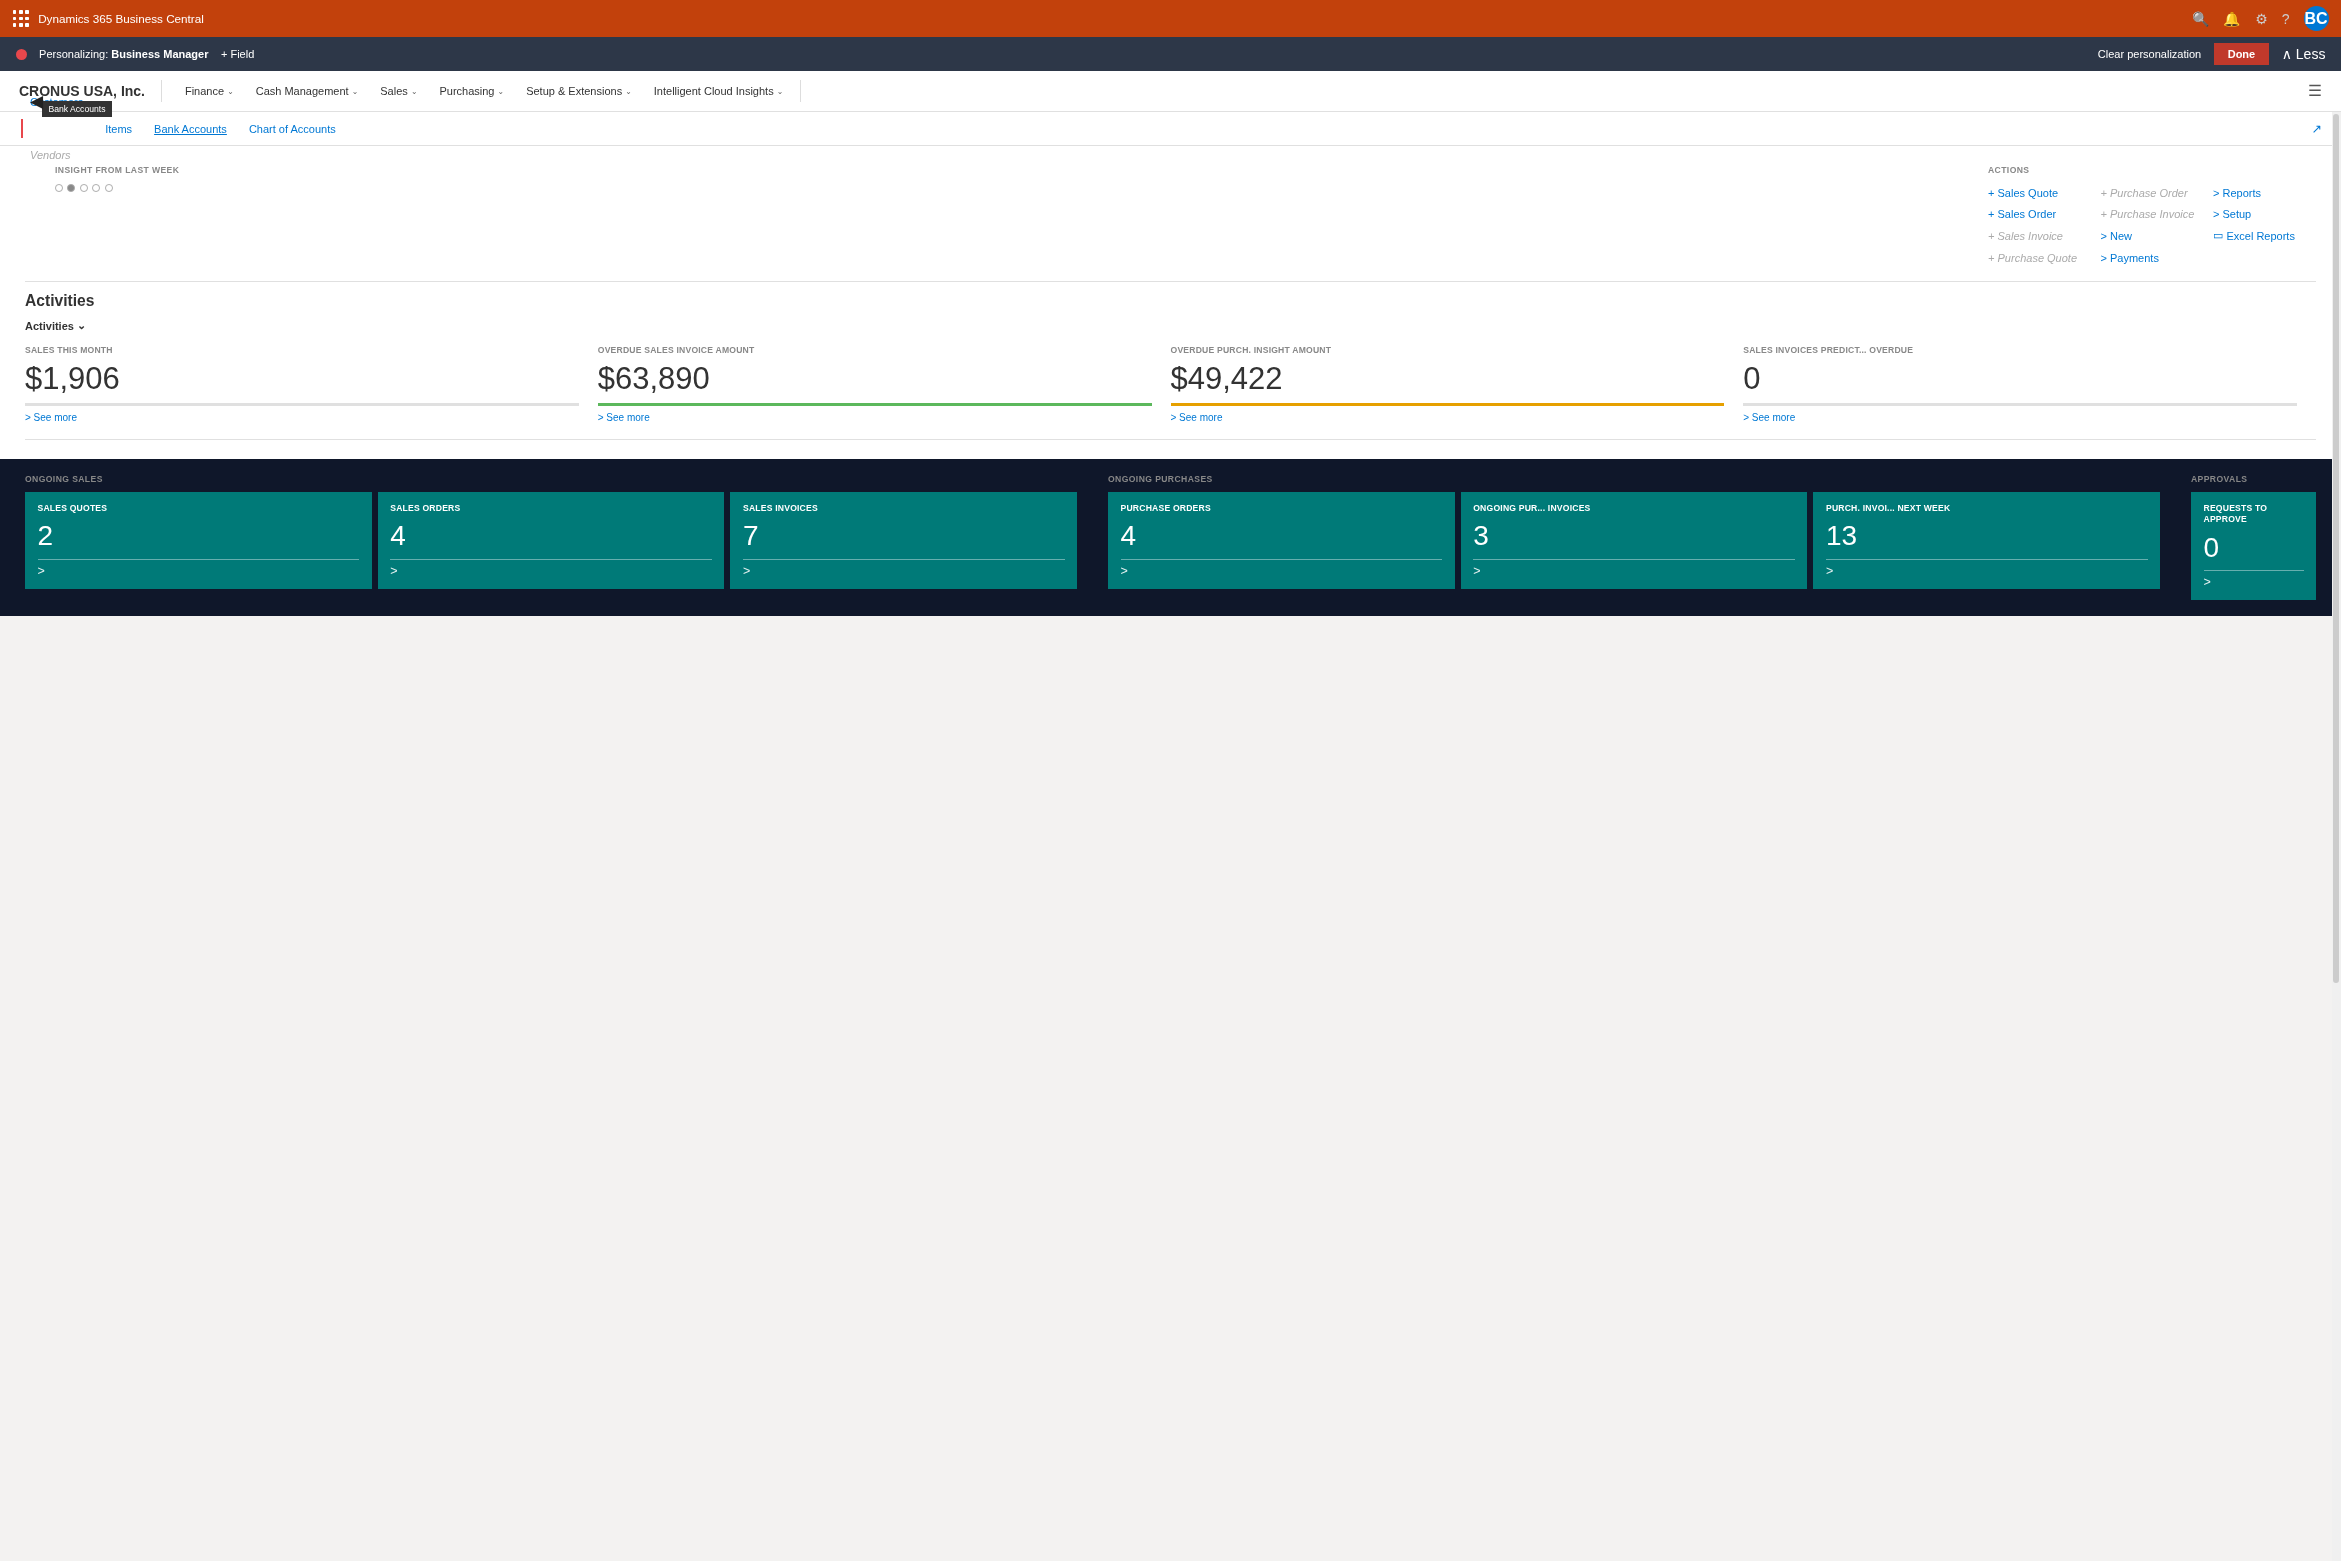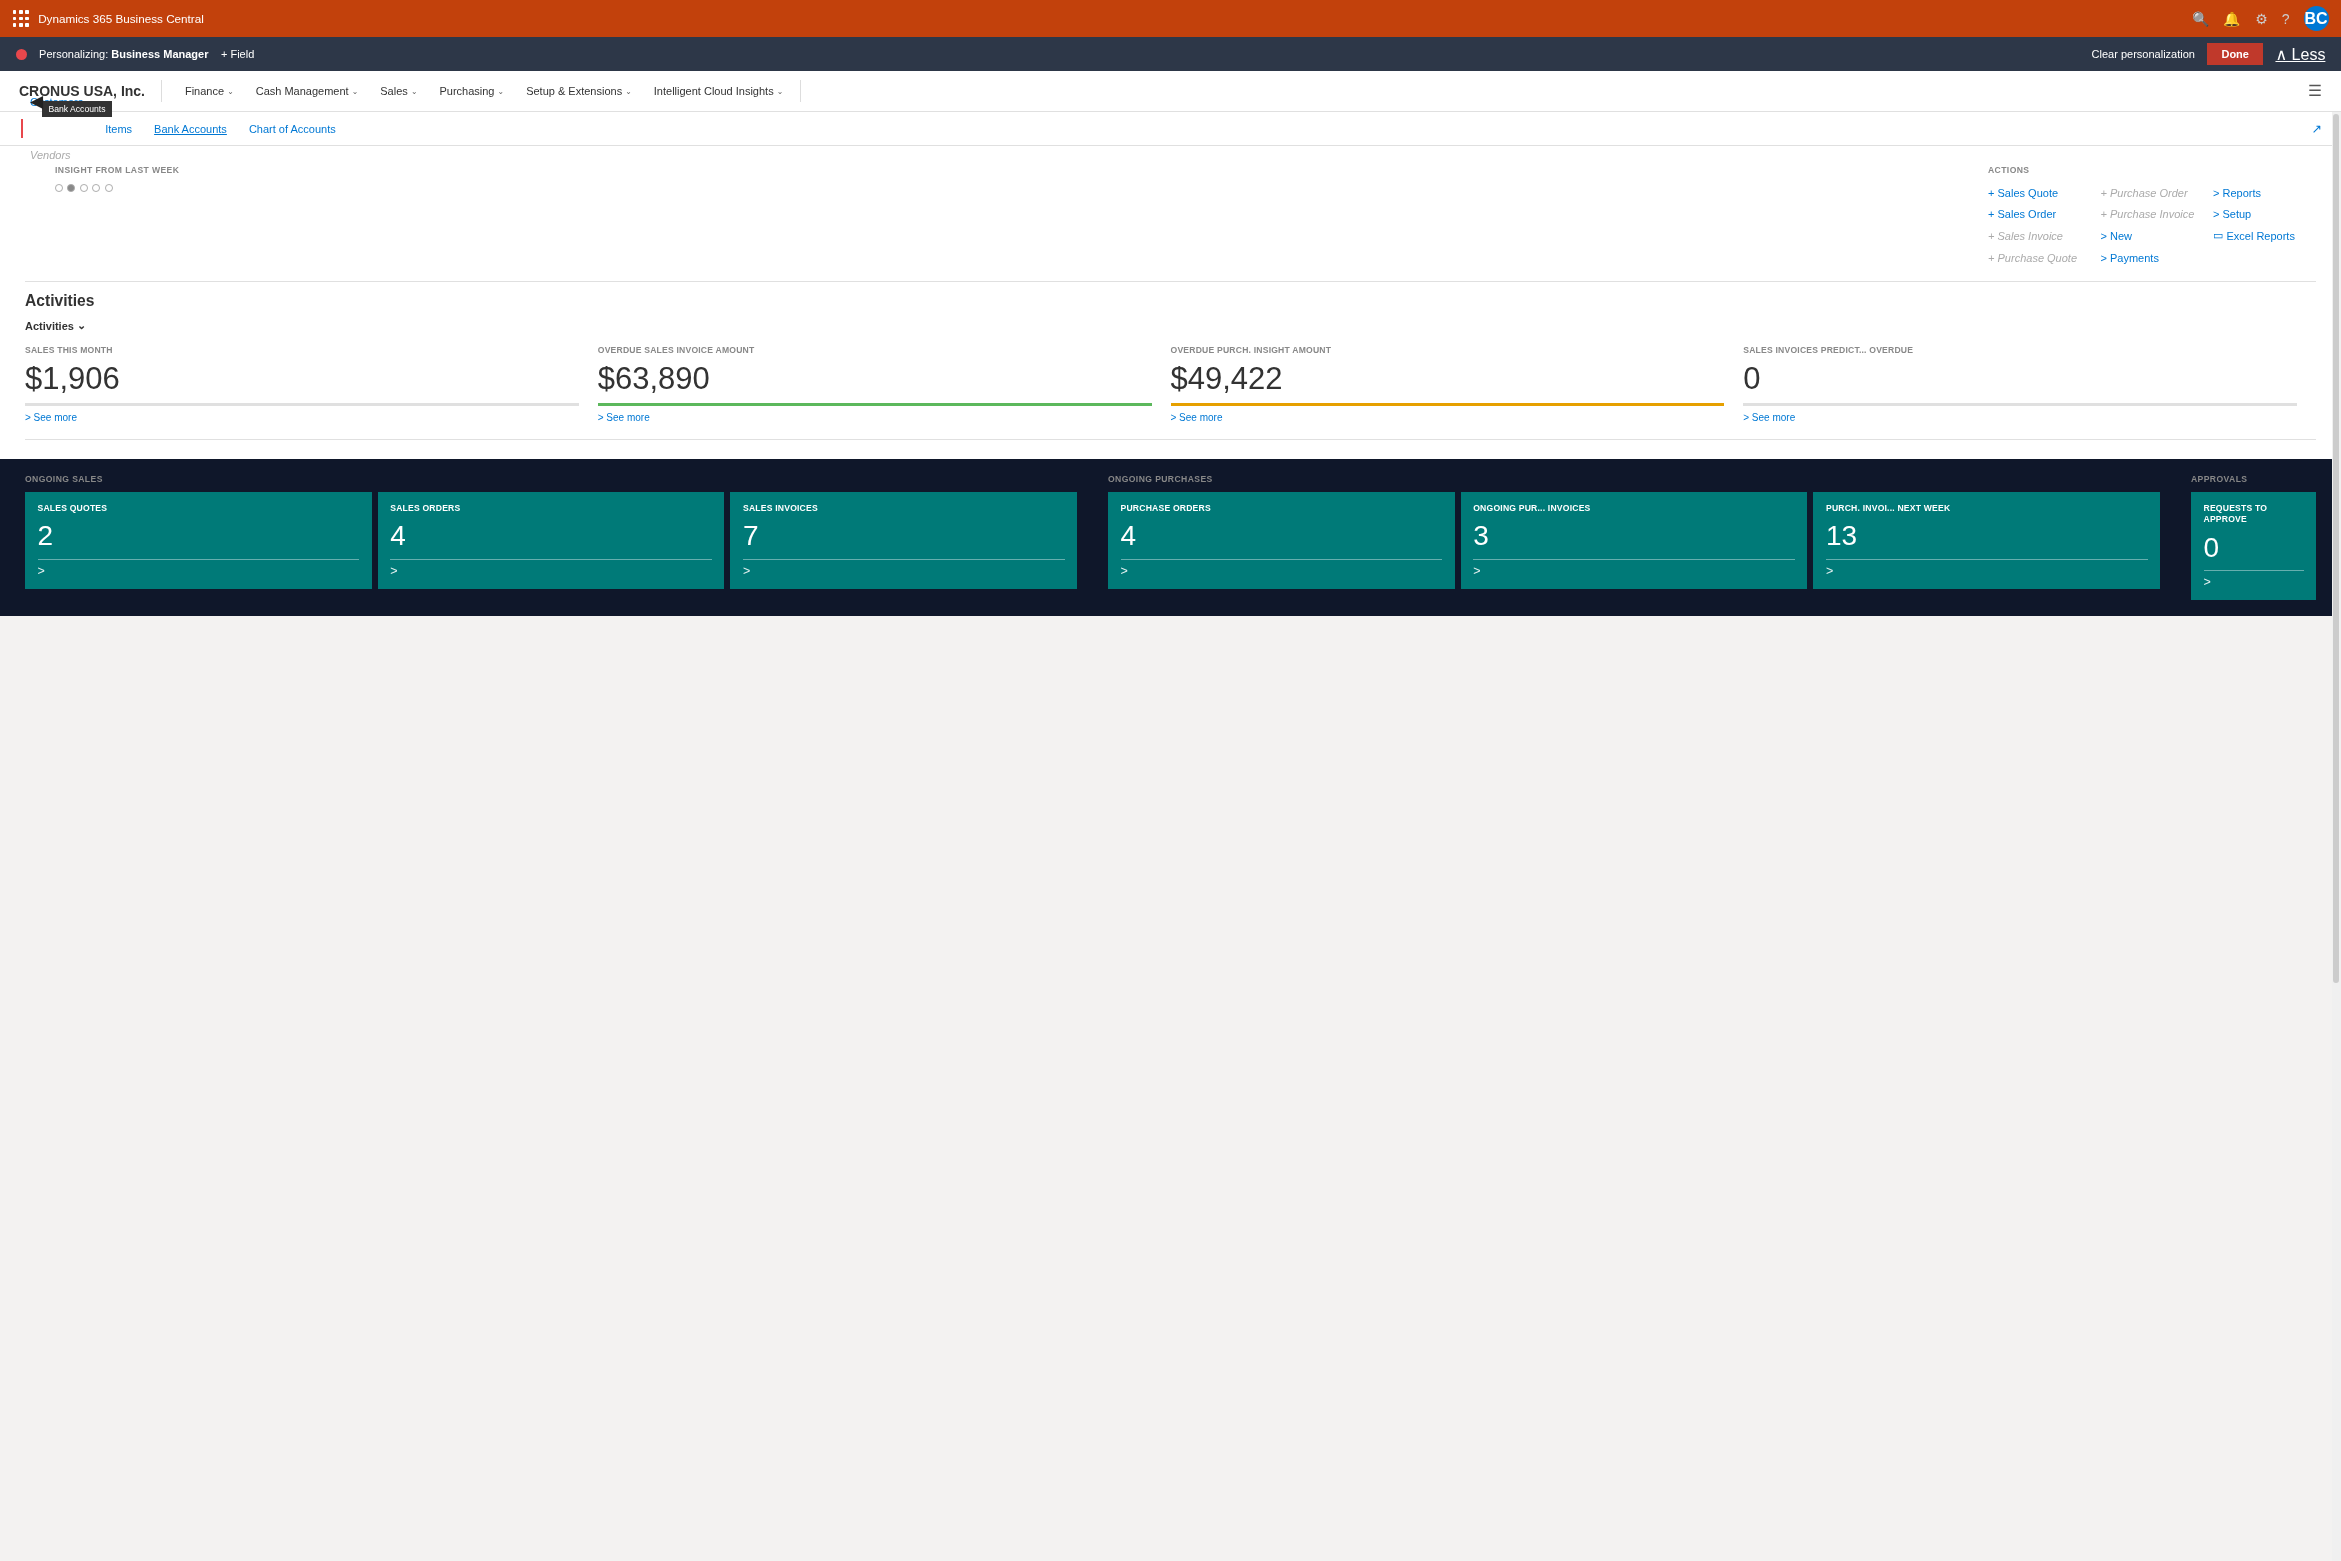--- a/index.html
+++ b/index.html
@@ -45,22 +45,22 @@
       display: flex; align-items: center; gap: 4.7px;
       background: none; border: none; color: white; cursor: pointer; font-size: 11px;
     }
     .pers-spacer { flex: 1; }
     .pers-clear { color: white; font-size: 11px; text-decoration: none; cursor: pointer; }
     .pers-done-btn {
       background: #c0392b; color: white; border: none; padding: 4.7px 14px;
       font-size: 11px; cursor: pointer; font-weight: 600;
     }
     .pers-less-btn {
-      background: none; border: none; color: white; font-size: 16px; cursor: pointer;
-      display: flex; align-items: center; gap: 3.1px; text-decoration: underline;
+      background: none; border: none; color: white; font-size: 14px; cursor: pointer;
+      display: flex; align-items: center; gap: 3.1px;
     }
 
     
     .main-nav {
       background: white;
       border-bottom: 0.8px solid #e0e0e0;
       padding: 0 19px;
       height: 41px;
       display: flex;
       align-items: center;

